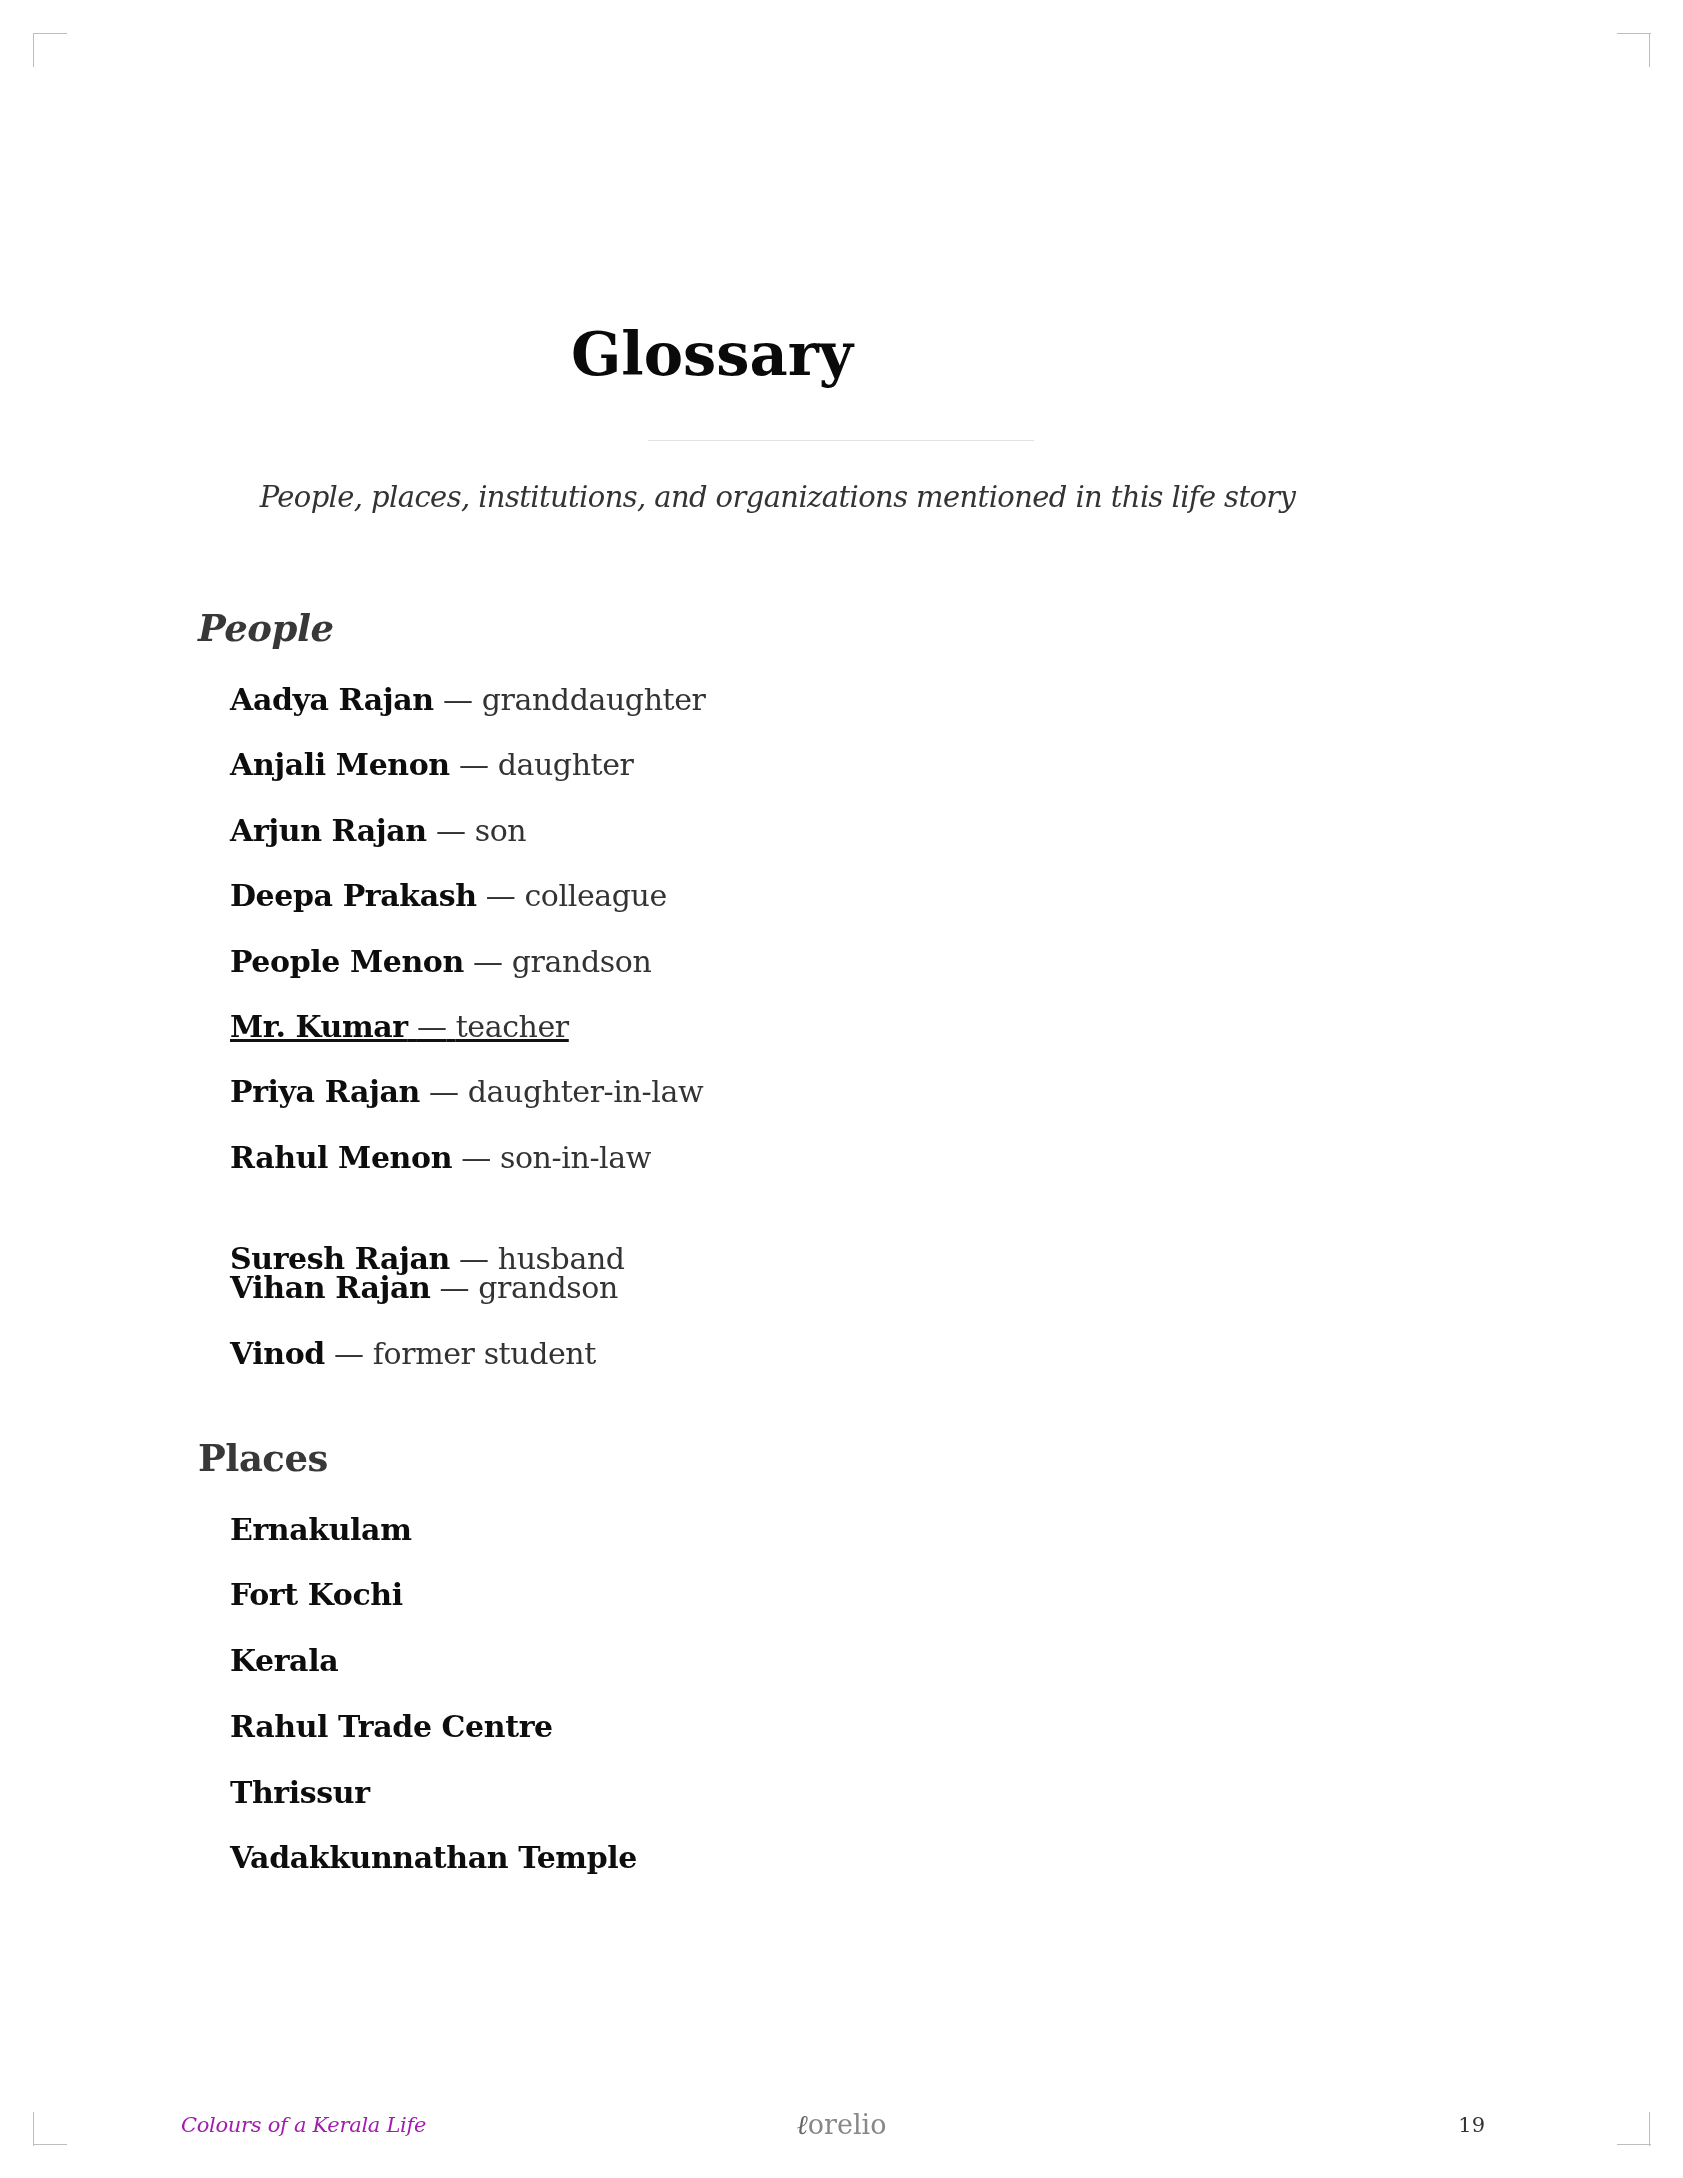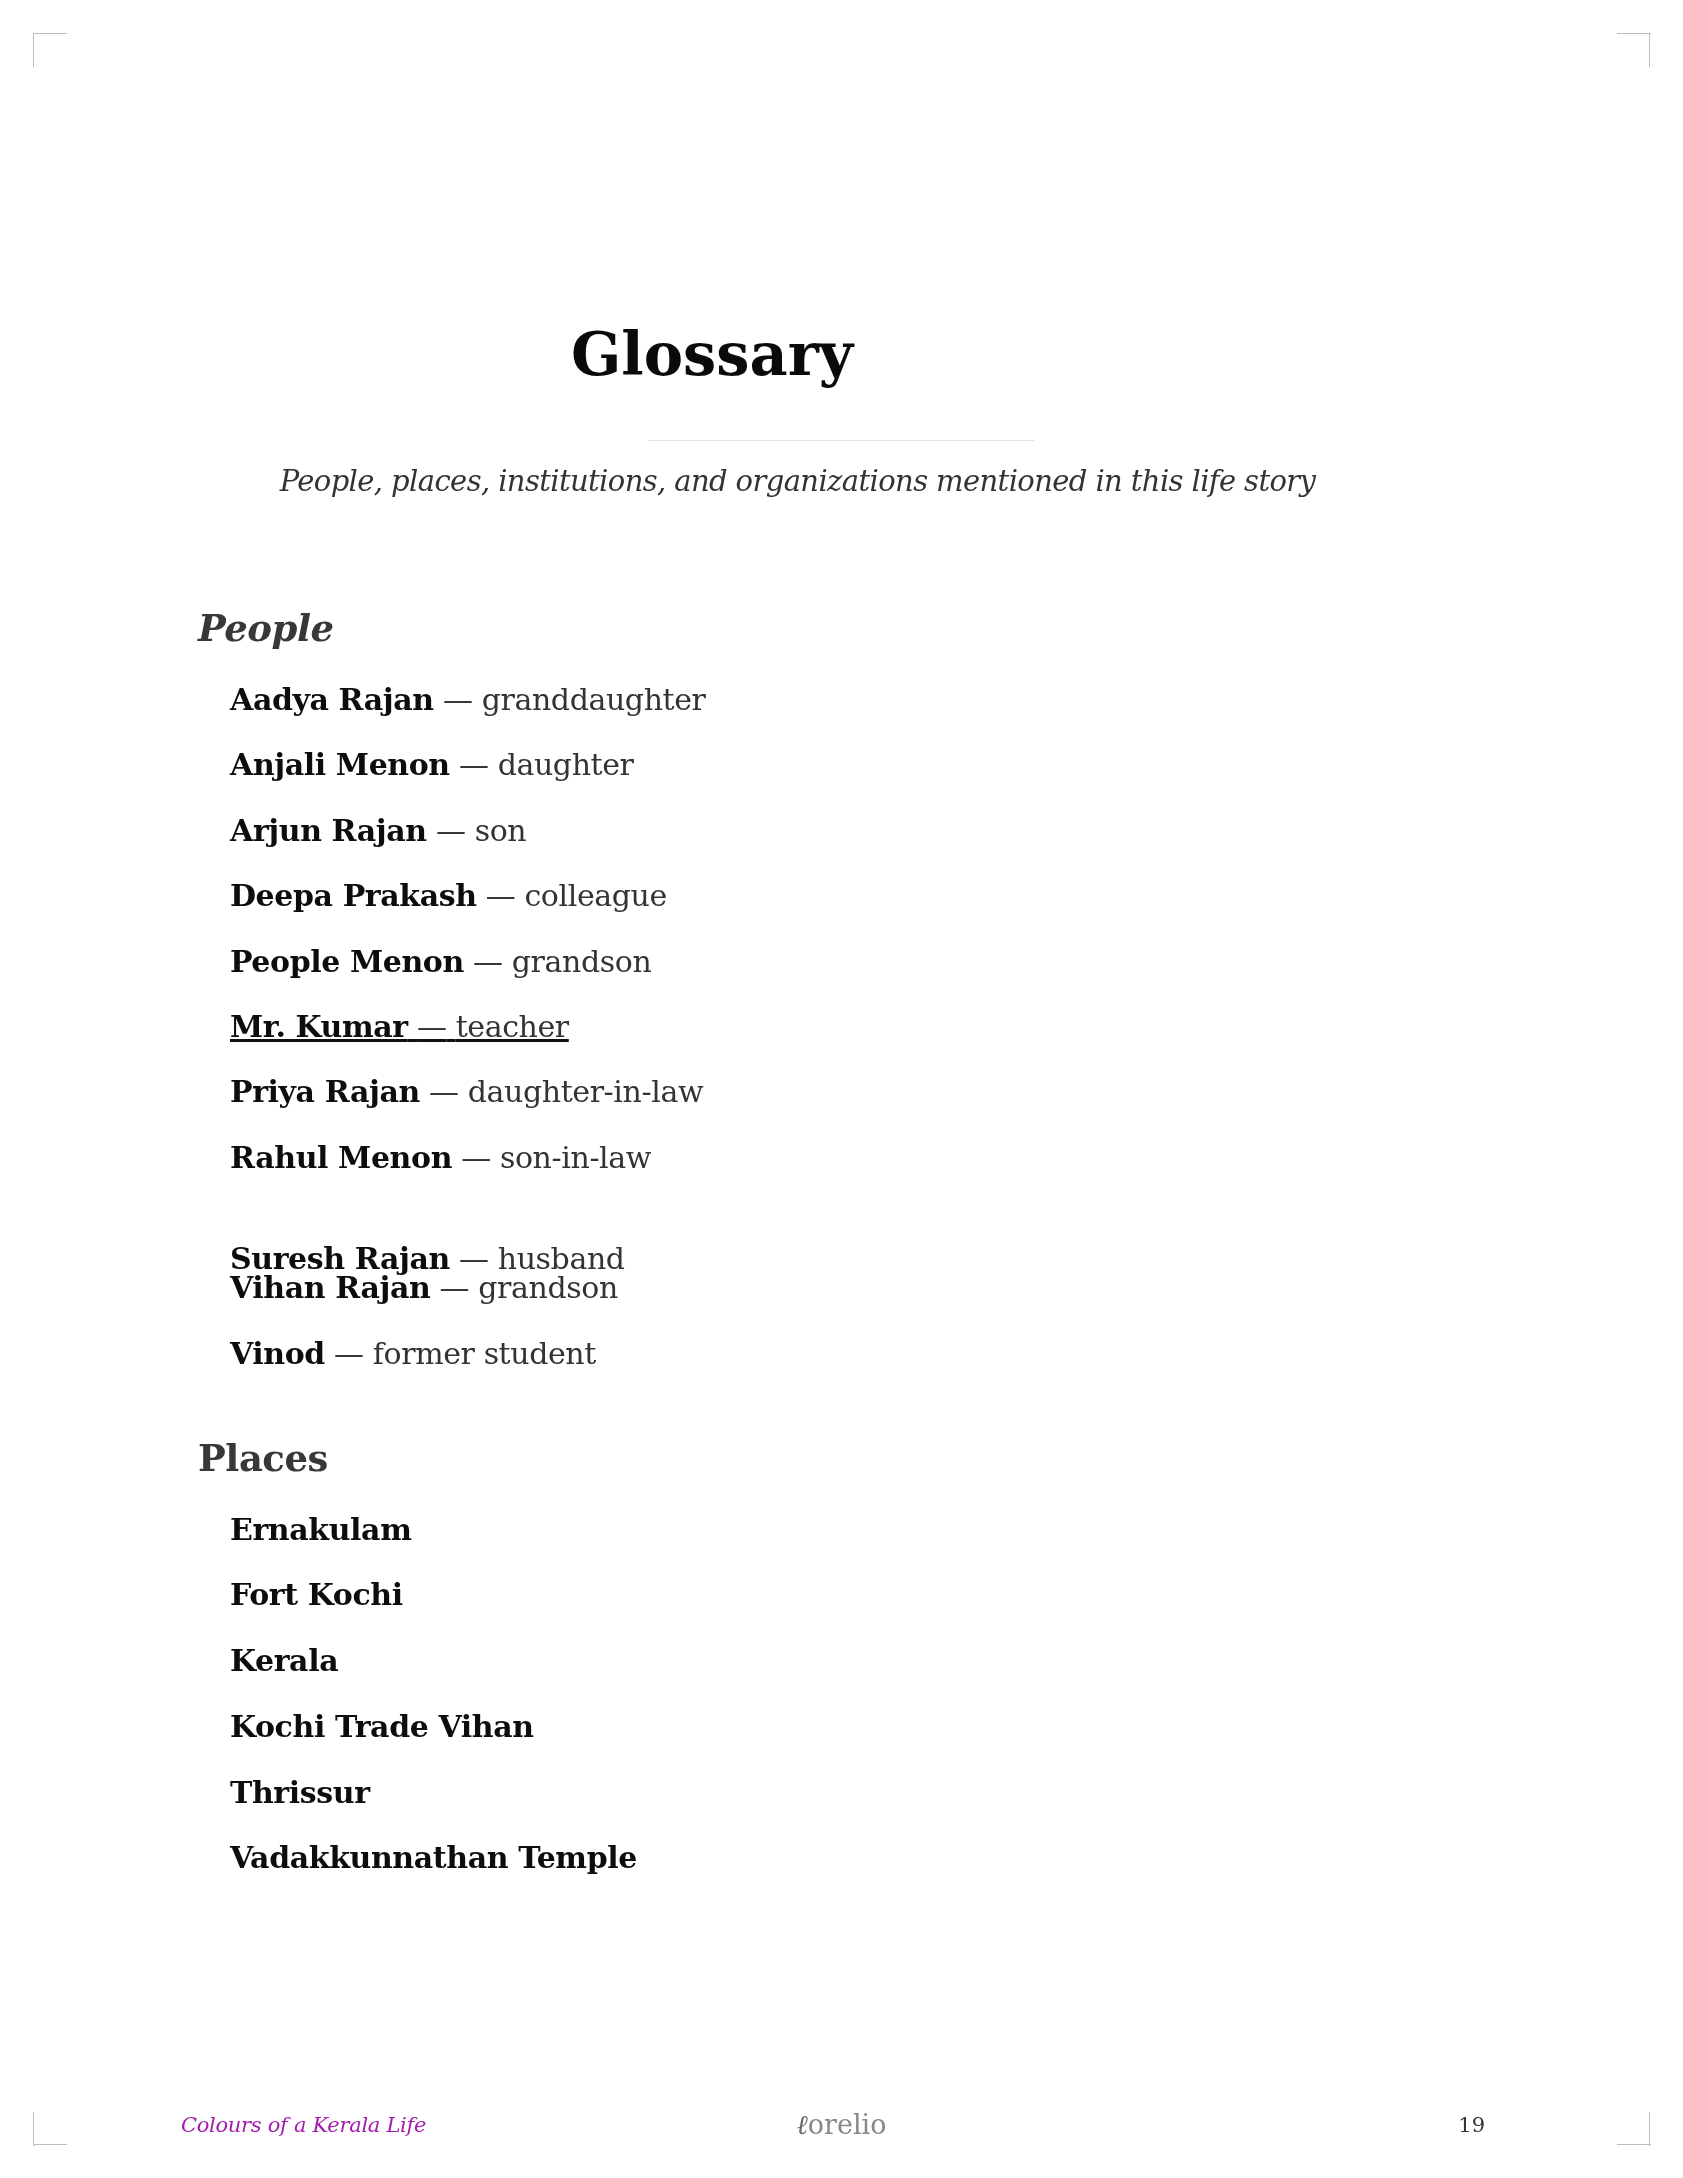--- a/index.html
+++ b/index.html
@@ -4,23 +4,23 @@
 <style>
   html, body { margin: 0; padding: 0; background: #ffffff; }
   body { width: 1683px; height: 2178px; position: relative; overflow: hidden;
          font-family: "DejaVu Serif", "Liberation Serif", serif; color: #111; }
   .crop { position: absolute; background: #bdbdbd; }
   .abs { position: absolute; white-space: nowrap; }
   .title { left: 0; width: 1424px; text-align: center; top: 319px;
            font-size: 59px; font-weight: bold; line-height: 71px; color: #0a0a0a;
            font-family: "DejaVu Serif", serif; letter-spacing: 0px; }
   .divider { position: absolute; left: 648px; width: 386px; top: 440px; height: 1px; background: #e2e2e2; }
-  .subtitle { left: 0; width: 1555px; text-align: center; top: 461px;
+  .subtitle { left: 0; width: 1555px; text-align: center; top: 477px;
               font-size: 29px; font-style: italic; line-height: 40px; color: #333;
-              font-family: "DejaVu Serif", serif; letter-spacing: -0.6px; margin-left: 20px; }
+              font-family: "DejaVu Serif", serif; letter-spacing: -0.6px; }
   .section-heading { left: 198px; font-size: 37px; font-weight: bold; color: #383838;
                      line-height: 44px; font-family: "DejaVu Serif", serif; letter-spacing: -0.5px; }
   .entry { left: 230px; font-size: 30px; line-height: 40px; color: #111; letter-spacing: -0.4px; }
   .entry .name { font-weight: bold; color: #0d0d0d; }
   .entry .sep { color: #333; font-weight: normal; }
   .entry .role { color: #333; font-weight: normal; }
   .footer-left { left: 181px; top: 2111px; font-size: 21px; font-style: italic; color: #a21caf; line-height: 28px; letter-spacing: -0.3px; }
   .footer-center { left: 0; width: 1683px; text-align: center; top: 2111px; font-size: 27px; color: #888; line-height: 28px; }
   .footer-right { left: 1386px; width: 99px; text-align: right; top: 2111px; font-size: 21px; color: #333; line-height: 28px; }
   .logo-l { font-style: italic; color: #666; }
@@ -104,21 +104,21 @@
 <div class="abs entry" style="top:1510px;">
   <span class="name">Ernakulam</span>
 </div>
 <div class="abs entry" style="top:1575px;">
   <span class="name">Fort Kochi</span>
 </div>
 <div class="abs entry" style="top:1641px;">
   <span class="name">Kerala</span>
 </div>
 <div class="abs entry" style="top:1707px;">
-  <span class="name">Kochi Trade Vihan</span>
+  <span class="name">Rahul Trade Centre</span>
 </div>
 <div class="abs entry" style="top:1773px;">
   <span class="name">Thrissur</span>
 </div>
 <div class="abs entry" style="top:1838px;">
   <span class="name">Vadakkunnathan Temple</span>
 </div>
 
 <div class="abs footer-left">Colours of a Kerala Life</div>
 <div class="abs footer-center">

